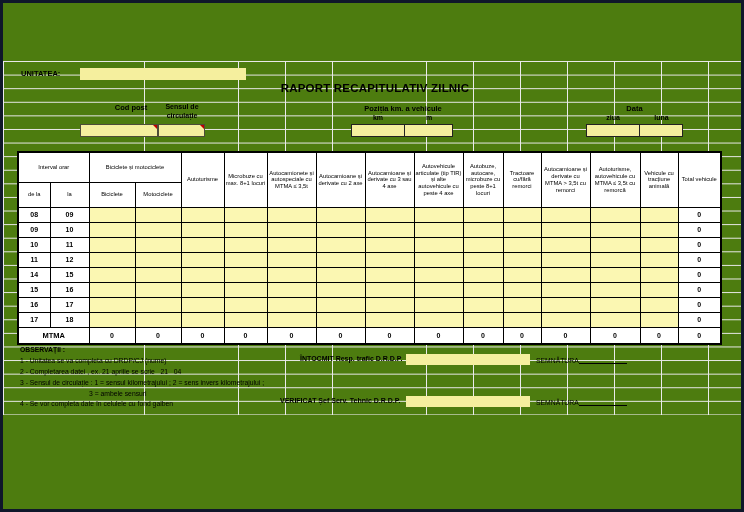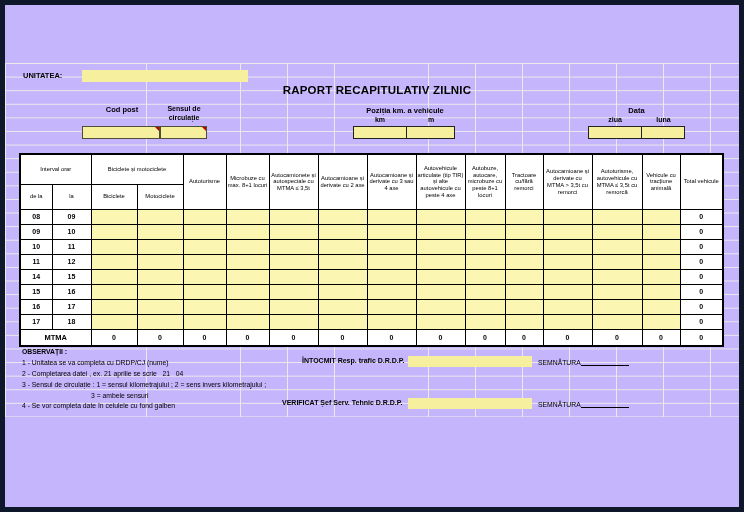--- a/index.html
+++ b/index.html
@@ -3,21 +3,21 @@
 <meta charset="utf-8">
 <style>
   :root{
     --highlight-input:#F5EF9E;
     --highlight-cell:#FBF7B2;
     --comment-flag:#C00000;
     --grid-line:#EAEAEA;
   }
   html,body{margin:0;padding:0;}
   body{font-family:"Liberation Sans","DejaVu Sans",sans-serif;background:#fff;}
-  #canvas{position:relative;width:744px;height:512px;background:#c4b5fd;border:5px solid #0f172a;
+  #canvas{position:relative;width:744px;height:512px;background:#4d7c0f;border:3px solid #0f172a;
           box-sizing:border-box;overflow:hidden;color:#000;}
   .gridlines{position:absolute;left:0;top:58px;width:744px;height:354px;pointer-events:none;
     background-image:linear-gradient(to right,var(--grid-line) 1px,transparent 1px),
                      linear-gradient(to bottom,var(--grid-line) 1px,transparent 1px);
     background-size:47px 13.6px;}
   .abs{position:absolute;box-sizing:border-box;}
   .lbl{font-weight:bold;font-size:7.5px;line-height:1.25;}
   .ctr{text-align:center;}
   .ybox{background:var(--highlight-input);}
   .bordered{border:1px solid #4d4d38;}
@@ -49,21 +49,21 @@
 <body>
 
 <div id="canvas">
   <div class="gridlines"></div>
 
   <div class="abs lbl" style="left:18px;top:66px;">UNITATEA:</div>
   <div class="abs ybox" style="left:77px;top:65px;width:166px;height:12px;"></div>
 
   <div class="abs title ctr" style="left:0;top:79px;width:744px;">RAPORT RECAPITULATIV ZILNIC</div>
 
-  <div class="abs lbl ctr" style="left:78px;top:100px;width:78px;">Cod post</div>
+  <div class="abs lbl ctr" style="left:89px;top:100px;width:78px;">Cod post</div>
   <div class="abs lbl ctr" style="left:148px;top:100px;width:62px;font-size:7px;">Sensul de circulație</div>
 
   <div class="abs ybox bordered" style="left:77px;top:121px;width:78px;height:13px;">
     <span class="flag"></span>
   </div>
   <div class="abs ybox bordered" style="left:155px;top:121px;width:47px;height:13px;">
     <span class="flag"></span>
   </div>
 
   <div class="abs lbl ctr" style="left:330px;top:101px;width:140px;">Poziția km. a vehicule</div>

